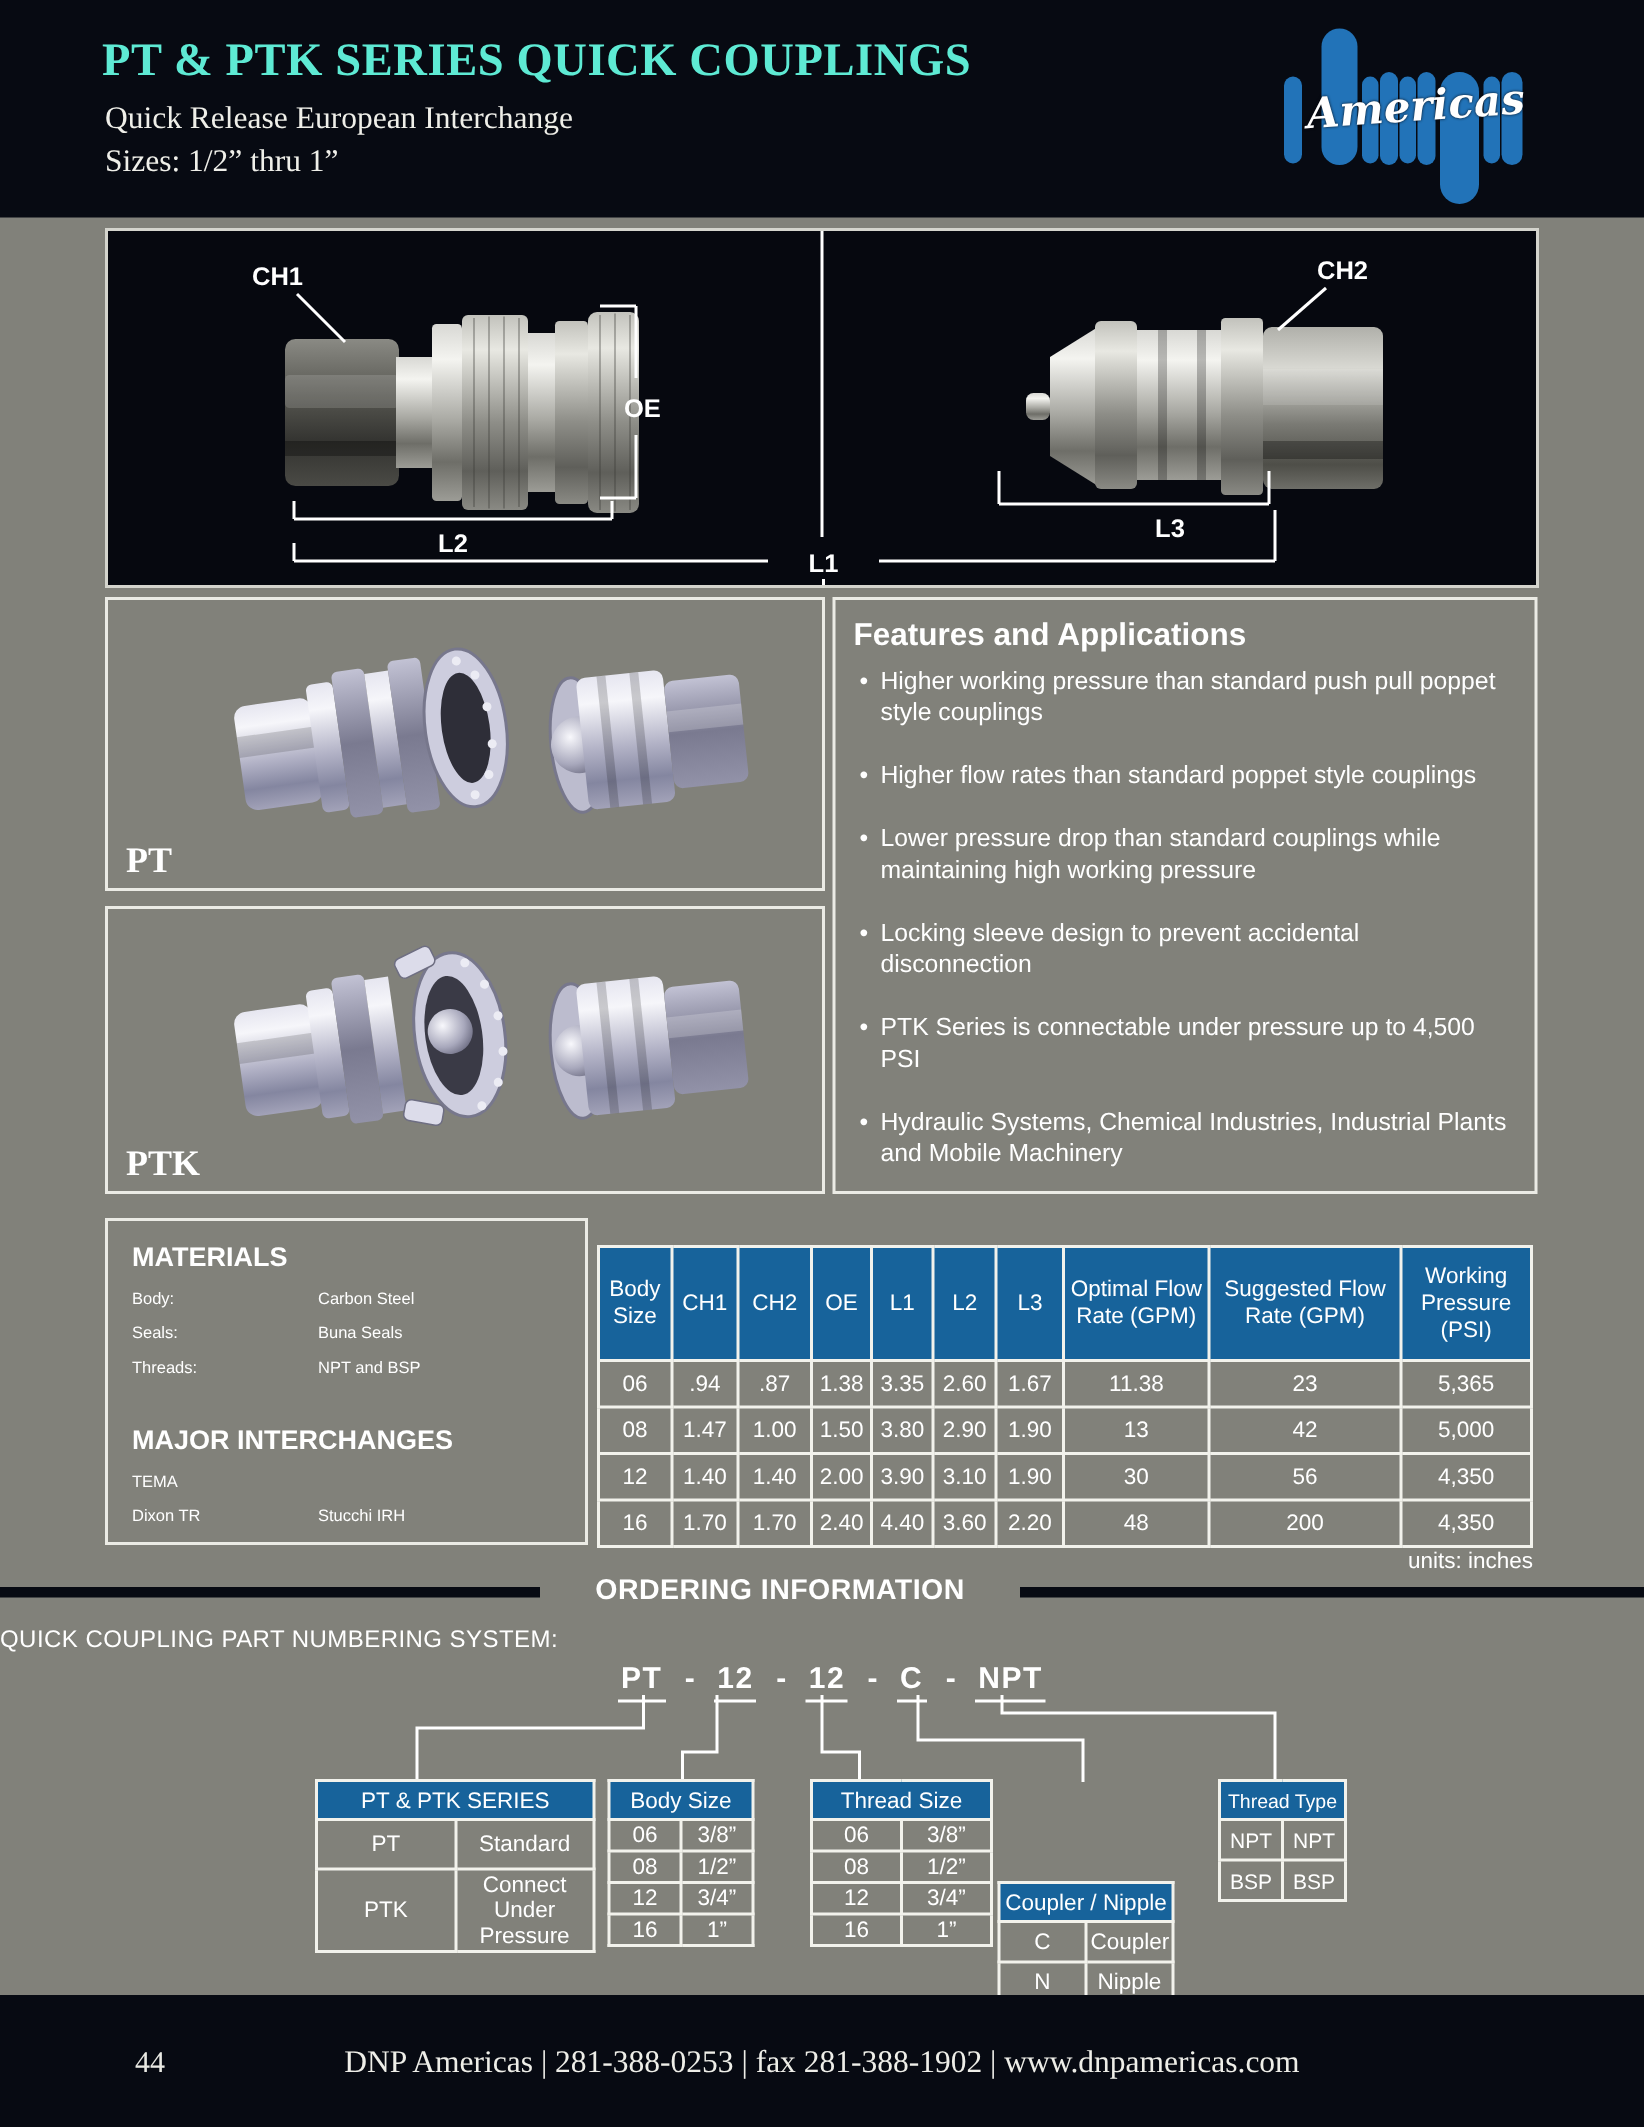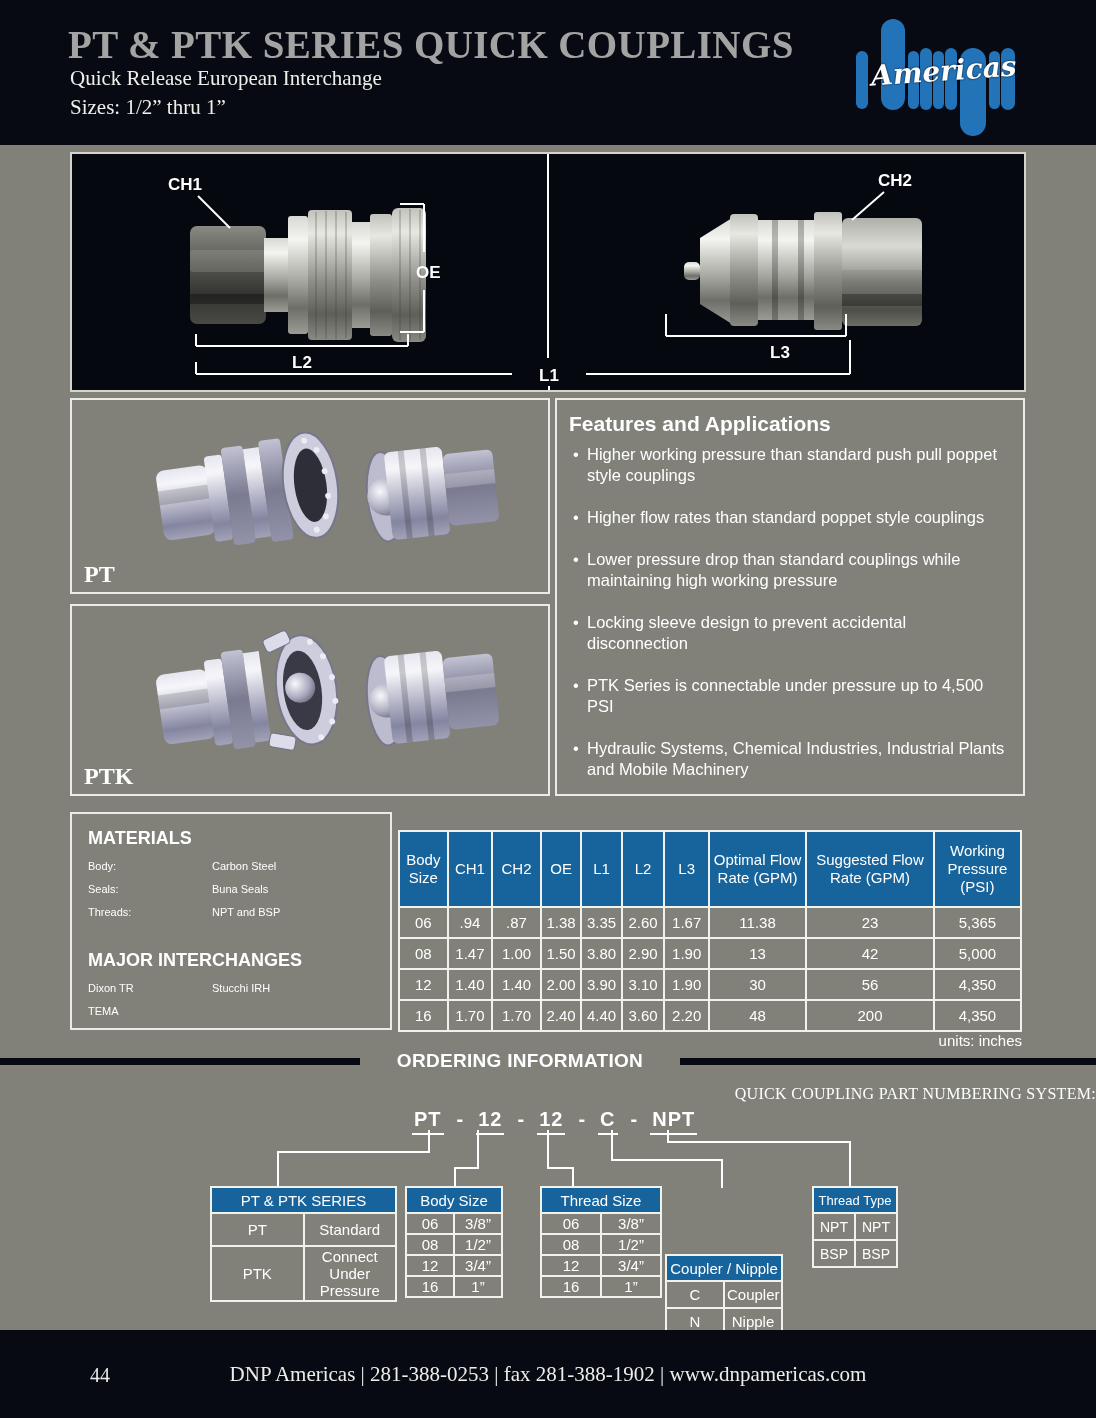--- a/index.html
+++ b/index.html
@@ -2,22 +2,22 @@
 <html><head>
 <meta charset="utf-8">
 <style>
   html,body{margin:0;padding:0;background:#444;}
   #page{position:relative;width:1096px;height:1418px;background:#81817a;overflow:hidden;
         font-family:"Liberation Sans",sans-serif;-webkit-font-smoothing:antialiased;}
   
   .band{position:absolute;left:0;width:1096px;background:#070a12;}
   .hdr{top:0;height:145px;}
   .ftr{top:1330px;height:88px;}
-  .hdr-title{position:absolute;left:68px;top:22px;color:#a3a3a3;
-             font-family:"Liberation Serif",serif;font-weight:bold;font-size:39px;letter-spacing:.4px;}
+  .hdr-title{position:absolute;left:68px;top:22px;color:#5eead4;
+             font-family:"Liberation Serif",serif;font-weight:bold;font-size:31px;letter-spacing:.4px;}
   .hdr-sub1{position:absolute;left:70px;top:66px;color:#efefe9;font-family:"Liberation Serif",serif;font-size:21px;}
   .hdr-sub2{position:absolute;left:70px;top:95px;color:#efefe9;font-family:"Liberation Serif",serif;font-size:21px;}
   .logo{position:absolute;left:853px;top:6px;width:190px;height:134px;}
   .logo-americas{position:absolute;left:18px;top:48px;width:160px;color:#fff;
       font-family:"DejaVu Serif",serif;font-style:italic;font-weight:bold;font-size:28px;
       transform:rotate(-4deg);text-shadow:0 0 2px #070a12;}
   .ftr-num{position:absolute;left:90px;top:34px;color:#e9e9e3;font-family:"Liberation Serif",serif;font-size:20px;}
   .ftr-contact{position:absolute;left:0;top:32px;width:1096px;text-align:center;color:#eeeee8;
                font-family:"Liberation Serif",serif;font-size:21px;}
   
@@ -42,21 +42,21 @@
   .dim-table{position:absolute;left:398px;top:830px;border-collapse:collapse;table-layout:fixed;width:624px;
              color:#fff;font-size:15px;text-align:center;}
   .dim-table td{border:2px solid #f2f2ec;padding:1px 2px;}
   .dim-table tr.hd td{background:#17639b;height:72px;line-height:18px;}
   .dim-table tr.dr td{height:27px;}
   .units-note{position:absolute;right:74px;top:1032px;color:#fff;font-size:15px;}
   
   .ord-bar{position:absolute;top:1058px;height:7px;background:#070a12;}
   .ord-title{position:absolute;left:360px;top:1050px;width:320px;text-align:center;color:#fff;
              font-weight:bold;font-size:19px;letter-spacing:.3px;}
-  .ord-sub{position:absolute;left:0;top:1085px;width:1096px;text-align:right;color:#fff;font-size:16px;letter-spacing:.3px;font-family:Liberation Serif, serif;}
+  .ord-sub{position:absolute;left:0;top:1085px;width:1096px;text-align:left;color:#fff;font-size:16px;letter-spacing:.3px;}
   .partnum{position:absolute;left:412px;top:1108px;display:flex;gap:13px;color:#fff;
            font-weight:bold;font-size:20px;}
   .partnum .seg{border-bottom:2px solid #fff;padding:0 2px 2px 2px;letter-spacing:1px;}
   .conn-svg{position:absolute;left:0;top:1126px;}
   .otable{position:absolute;border-collapse:collapse;color:#fff;font-size:15px;text-align:center;table-layout:fixed;}
   .otable td{border:2px solid #f2f2ec;padding:1px 2px;}
   .otable .hd td{background:#17639b;height:22px;}
   .svg-text{fill:#fff;font-family:"Liberation Sans",sans-serif;font-weight:bold;font-size:17px;}
 </style>
 </head>
@@ -280,26 +280,26 @@
       <span>Seals:</span>
       <span>Buna Seals</span>
     </div>
     <div class="mat-row">
       <span>Threads:</span>
       <span>NPT and BSP</span>
     </div>
     <div class="mat-gap"></div>
     <div class="mat-title">MAJOR INTERCHANGES</div>
     <div class="mat-row">
+      <span>TEMA</span>
+      <span></span>
+    </div>
+    <div class="mat-row">
       <span>Dixon TR</span>
       <span>Stucchi IRH</span>
-    </div>
-    <div class="mat-row">
-      <span>TEMA</span>
-      <span></span>
     </div>
   </div>
 
   <div class="dim-title">DIMENSIONAL &amp; PRESSURE RATING DATA</div>
   <table class="dim-table">
     <colgroup>
       <col style="width:48px">
         <col style="width:44px">
         <col style="width:48px">
         <col style="width:40px">

